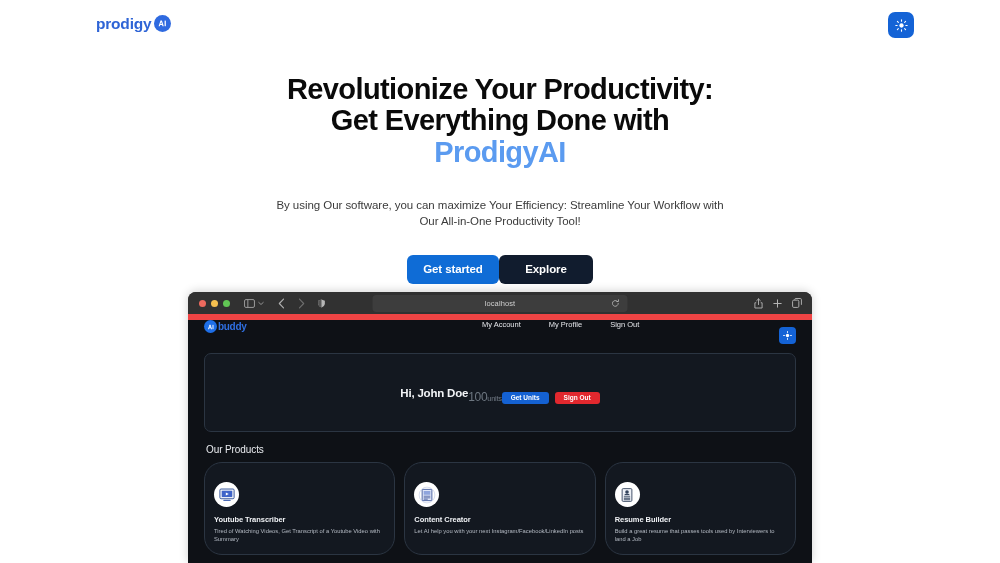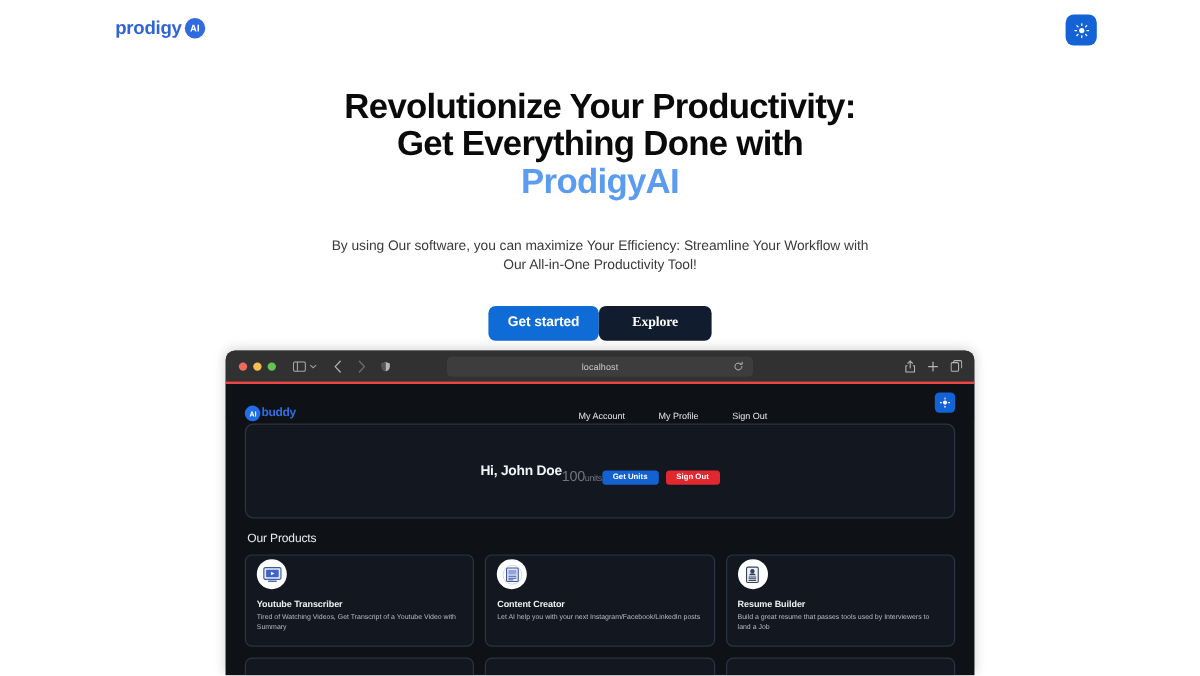--- a/index.html
+++ b/index.html
@@ -64,35 +64,35 @@
     margin-top: 25px;
     display: flex; justify-content: center; 
   }
   .btn {
     border: none; cursor: pointer; border-radius: 6px;
     font-size: 11.5px; font-weight: 600; letter-spacing: -0.1px;
     padding: 0 26px; height: 29px; line-height: 29px;
     font-family: "Liberation Sans", sans-serif;
   }
   .btn-primary { background: #0f6cd6; color: #ffffff; width: 92px; padding: 0; }
-  .btn-dark { background: #111c2e; color: #ffffff; width: 94px; padding: 0; font-family: Liberation Serif, serif; }
+  .btn-dark { background: #111c2e; color: #ffffff; width: 94px; padding: 0; }
 
   
   .browser {
     position: absolute; left: 188px; top: 292px;
     width: 624px; height: 271px;
     background: #2d2d2d;
     border-radius: 8px 8px 0 0;
     overflow: hidden;
     box-shadow: 0 -1px 10px rgba(0,0,0,0.18);
   }
   .browser-chrome {
     position: relative; height: 28px; background: #313131;
     display: flex; align-items: center; padding: 0 8px;
-    border-bottom: 2px solid #ef4444;
+    border-bottom: 6px solid #ef4444;
   }
   .lights { display: flex; gap: 5px; align-items: center; margin-left: 3px; }
   .light { width: 7px; height: 7px; border-radius: 50%; }
   .l-red { background: #ed6a5e; }
   .l-yellow { background: #f4bf4f; }
   .l-green { background: #61c554; }
 
   .chrome-ctrl { display: flex; align-items: center; gap: 3px; margin-left: 14px; color: #a2a2a2; }
   .chrome-icon { display: flex; align-items: center; justify-content: center; cursor: pointer; }
   .chrome-arrows { display: flex; gap: 13px; margin-left: 14px; color: #9a9a9a; }
@@ -106,21 +106,21 @@
   }
   .url-shield { position: absolute; left: -55px; color: #b6b6b6; display: flex; }
   .url-reload { position: absolute; right: 8px; color: #b9b9b9; display: flex; }
 
   .chrome-right { position: absolute; right: 10px; display: flex; align-items: center; gap: 10px; color: #b6b6b6; }
 
   
   .app { position: relative; background: #0e1116; height: 243px; overflow: hidden; }
   .app-nav {
     position: relative; height: 31px;
-    display: flex; align-items: flex-end; padding: 0 16px;
+    display: flex; align-items: flex-start; padding: 0 16px;
     background: #0e1116;
   }
   .app-brand { display: flex; align-items: center; gap: 1px; }
   .app-brand-badge {
     width: 13px; height: 13px; border-radius: 50%;
     background: #1e6fe8; display: flex; align-items: center; justify-content: center;
   }
   .app-brand-text { font-size: 10px; font-weight: 700; color: #2f6fe0; letter-spacing: -0.3px; }
 
   .app-nav-links {
@@ -157,22 +157,22 @@
 
   .products-title {
     margin: 12px 0 7px 18px;
     font-size: 10px; color: #e9ebef; font-weight: 400; letter-spacing: -0.1px;
   }
   .product-grid {
     display: grid; grid-template-columns: repeat(3, 1fr);
     gap: 9px; padding: 0 16px;
   }
   .product-card {
-    border: 1px solid #2b3542; border-radius: 6px;
-    background: #131820; padding: 3px 9px 10px 9px;
+    border: 1px solid #2b3542; border-radius: 18px;
+    background: #131820; padding: 19px 9px 10px 9px;
     min-height: 74px; cursor: pointer;
   }
   .product-icon {
     width: 25px; height: 25px; border-radius: 50%;
     background: #ffffff; display: flex; align-items: center; justify-content: center;
     margin-bottom: 8px; overflow: hidden;
   }
   .product-name { font-size: 7.5px; font-weight: 700; color: #f0f2f5; letter-spacing: -0.05px; margin-bottom: 3px; }
   .product-desc { font-size: 5.8px; color: #b4bac3; line-height: 1.45; letter-spacing: 0px; }
 

